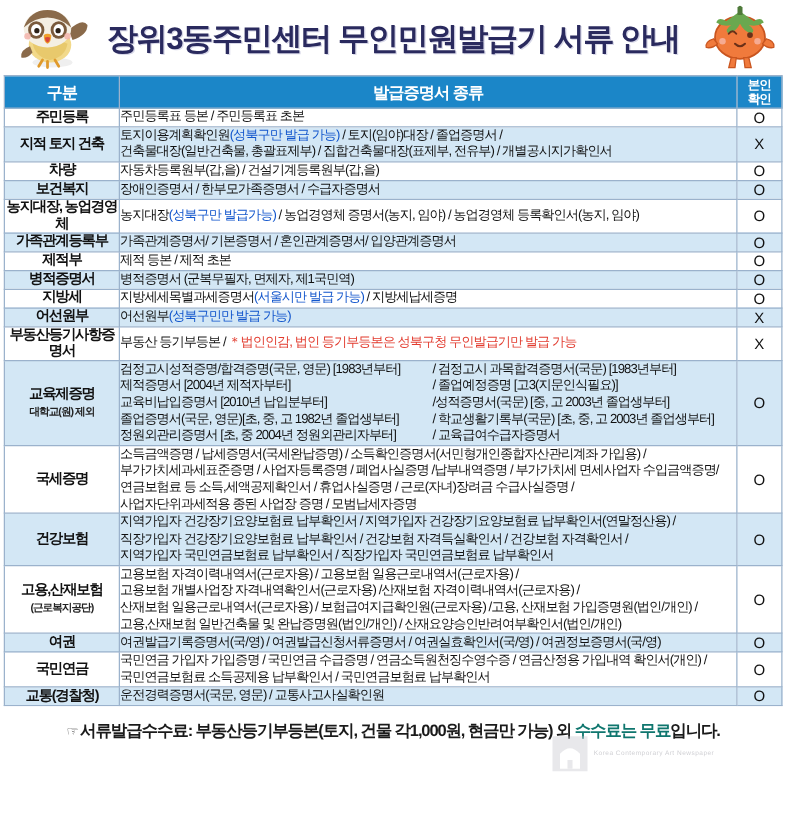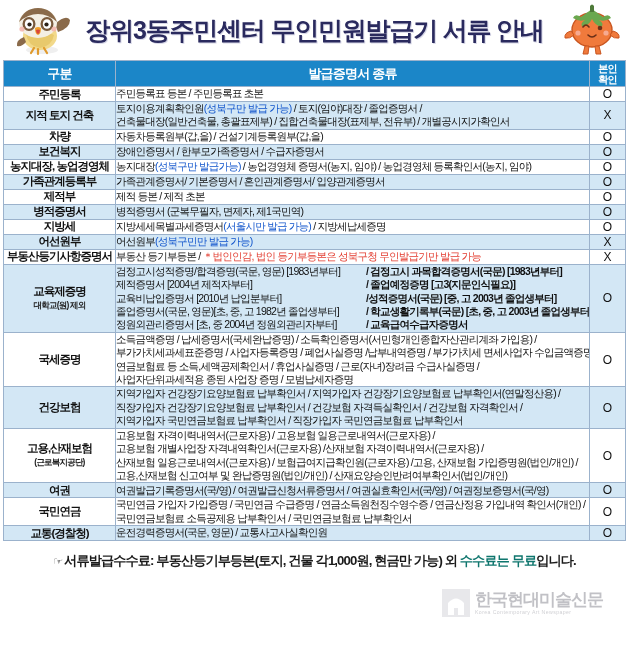--- a/index.html
+++ b/index.html
@@ -68,21 +68,21 @@
 
   
   thead th {
     background: #1b86c8;
     color: #ffffff;
     font-weight: bold;
     text-align: center;
     letter-spacing: -0.8px;
     height: 26px;
   }
-  th.col-gubun { width: 112px; font-size: 13px; }
+  th.col-gubun { width: 92px; font-size: 13px; }
   th.col-docs  { font-size: 13px; }
   th.col-conf  { width: 36px; font-size: 10px; line-height: 11px; }
 
   
   td.gubun {
     text-align: center;
     font-size: 11.5px;
     font-weight: bold;
     color: #111111;
     letter-spacing: -1px;
@@ -119,21 +119,21 @@
   
   .note-blue { color: #1155cc; }
   .note-red  { color: #e23b2e; }
 
   
   .cols {
     display: flex;
     white-space: nowrap;
   }
   .cols .c1 { width: 250px; flex: 0 0 250px; }
-  .cols .c2 { flex: 1 1 auto; font-weight: bold; }
+  .cols .c2 { flex: 1 1 auto; }
 
   
   .footer {
     position: relative;
     height: 39px;
     display: flex;
     align-items: center;
     justify-content: center;
     background: #ffffff;
   }
@@ -375,21 +375,21 @@
               <div><span>지역가입자 국민연금보험료 납부확인서 / 직장가입자 국민연금보험료 납부확인서</span></div>
             </td>
             <td class="conf">O</td>
           </tr>
           <tr class="row-white">
             <td class="gubun"><span>고용,산재보험</span><span class="sub">(근로복지공단)</span></td>
             <td class="docs">
               <div><span>고용보험 자격이력내역서(근로자용) / 고용보험 일용근로내역서(근로자용) /</span></div>
               <div><span>고용보험 개별사업장 자격내역확인서(근로자용) /산재보험 자격이력내역서(근로자용) /</span></div>
               <div><span>산재보험 일용근로내역서(근로자용) / 보험급여지급확인원(근로자용) /고용, 산재보험 가입증명원(법인/개인) /</span></div>
-              <div><span>고용,산재보험 신고여부 및 완납증명원(법인/개인) / 산재요양승인반려여부확인서(법인/개인)</span></div>
+              <div><span>고용,산재보험 일반건축물 및 완납증명원(법인/개인) / 산재요양승인반려여부확인서(법인/개인)</span></div>
             </td>
             <td class="conf">O</td>
           </tr>
           <tr class="row-blue">
             <td class="gubun"><span>여권</span></td>
             <td class="docs">
               <div><span>여권발급기록증명서(국/영) / 여권발급신청서류증명서 / 여권실효확인서(국/영) / 여권정보증명서(국/영)</span></div>
             </td>
             <td class="conf">O</td>
           </tr>
@@ -418,18 +418,17 @@
     </div>
   </div>
 
   <div class="watermark">
     <svg class="wm-mark" viewBox="0 0 30 30">
       <rect x="1" y="1" width="28" height="28" fill="#c9c9d0"></rect>
       <path d="M7 27 L7 15 Q15 6 23 15 L23 27 Z" fill="#ffffff"></path>
       <rect x="13" y="20" width="4" height="7" fill="#c9c9d0"></rect>
     </svg>
     <div class="wm-txt">
-      <div class="wm-ko">한국현대미술신문</div>
       <div class="wm-en">Korea Contemporary Art Newspaper</div>
     </div>
   </div>
 
 </div>
 
 </body></html>

